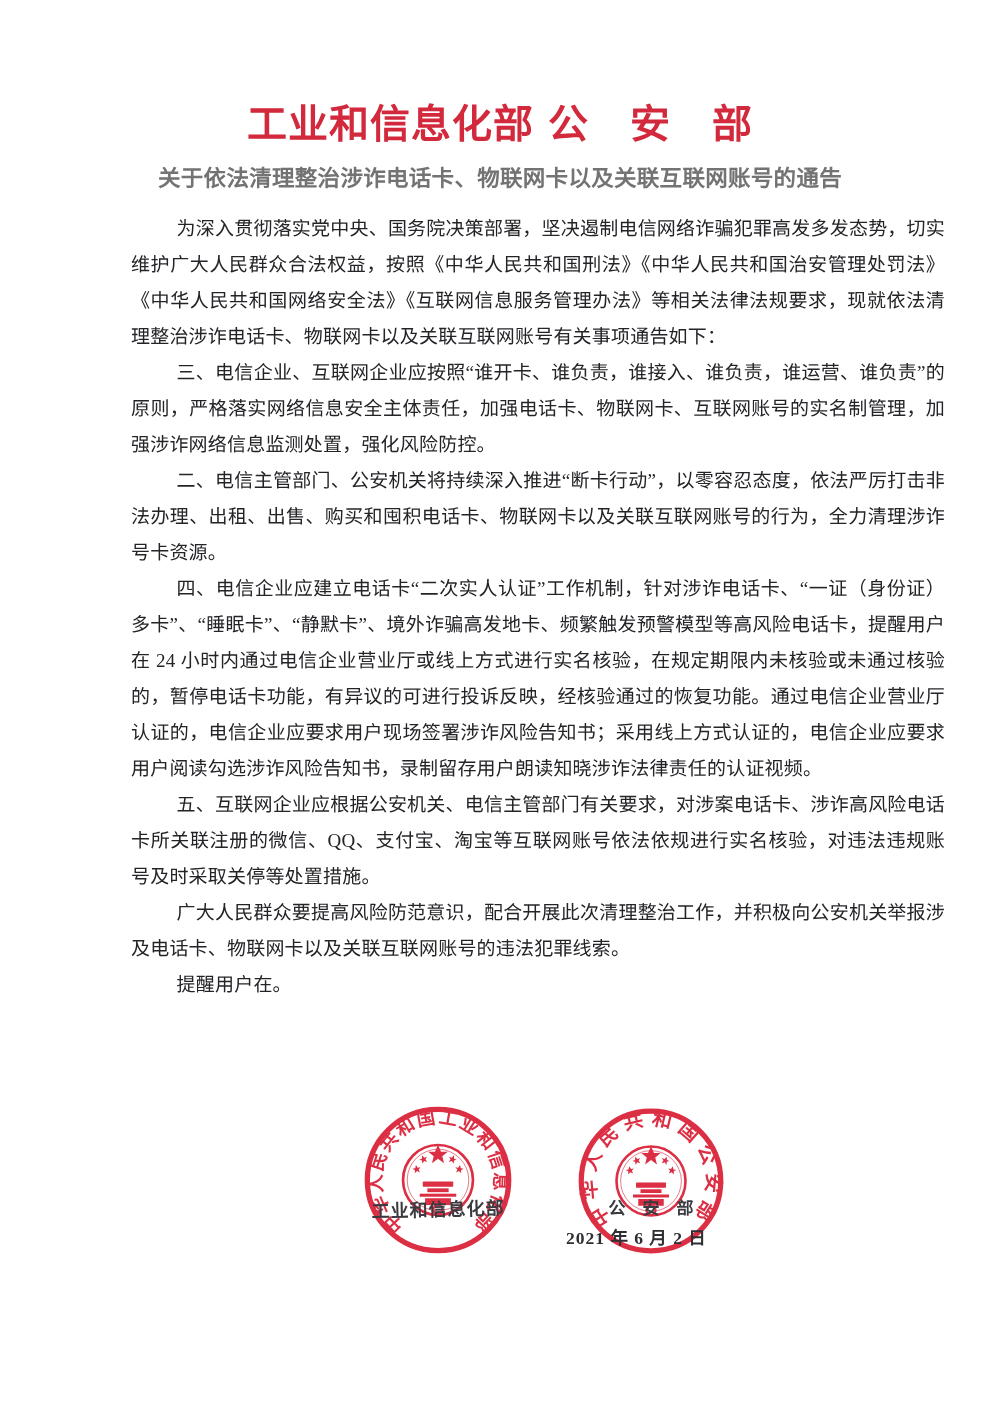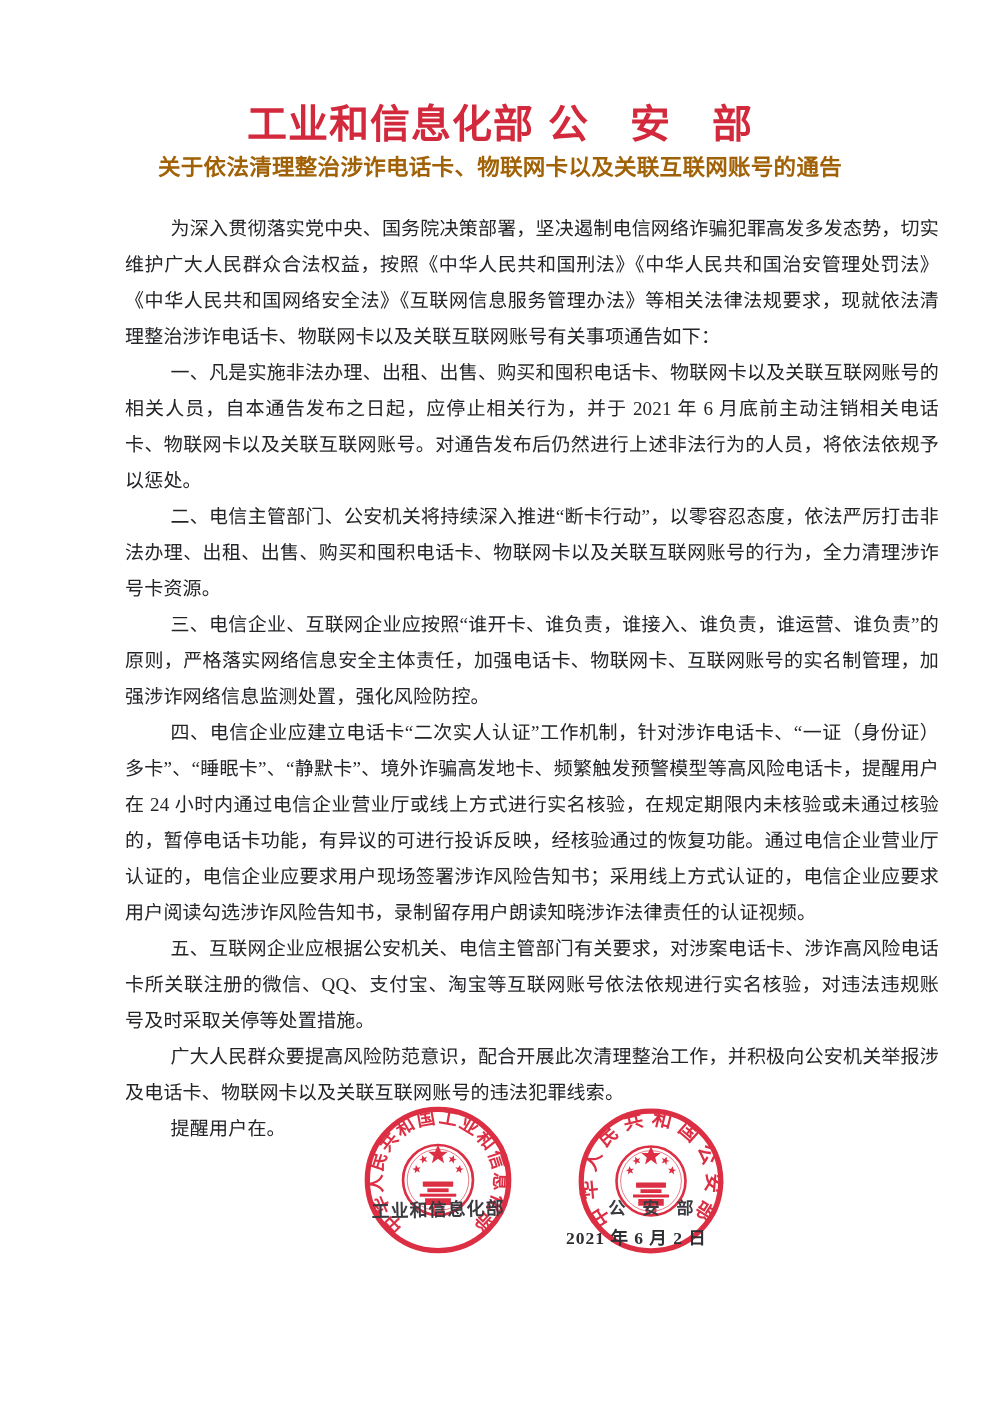--- a/index.html
+++ b/index.html
@@ -18,30 +18,30 @@
     font-weight:bold;
     font-size:40px;
     color:#d3293c;
     letter-spacing:1px;
     white-space:nowrap;
   }
   .ministry{display:inline-block;}
   .ministry-gap{display:inline-block;width:14px;}
   .doc-title{
     position:absolute;top:149px;left:0;right:0;
-    margin:0;
+    margin:11px;
     text-align:center;
     font-family:"Liberation Sans","DejaVu Sans",sans-serif;
     font-weight:bold;
     font-size:22.5px;
-    color:#a16207;
+    color:#737373;
     letter-spacing:0.3px;
   }
   .doc-body{
-    position:absolute;top:211px;left:79px;width:814px;
+    position:absolute;top:211px;left:85px;width:814px;
     font-size:19px;
     line-height:36px;
     text-align:justify;
     letter-spacing:0.2px;
   }
   .doc-body p{margin:0;text-indent:2.4em;}
   .doc-body p.tight{letter-spacing:-0.6px;}
   .seal{position:absolute;}
   .seal svg{display:block;}
   .seal-left{left:316px;top:1104px;width:152px;height:152px;}
@@ -71,23 +71,22 @@
 <div class="page">
 
   <div class="doc-header">
     <span class="ministry">工业和信息化部</span><span class="ministry-gap"></span><span class="ministry">公　安　部</span>
   </div>
 
   <h1 class="doc-title">关于依法清理整治涉诈电话卡、物联网卡以及关联互联网账号的通告</h1>
 
   <div class="doc-body">
     <p>为深入贯彻落实党中央、国务院决策部署，坚决遏制电信网络诈骗犯罪高发多发态势，切实维护广大人民群众合法权益，按照《中华人民共和国刑法》《中华人民共和国治安管理处罚法》《中华人民共和国网络安全法》《互联网信息服务管理办法》等相关法律法规要求，现就依法清理整治涉诈电话卡、物联网卡以及关联互联网账号有关事项通告如下：</p>
-    <p>一、凡是实施非法办理、出租、出售、购买和囤积电话卡、物联网卡以及关联互联网账号的相关人员，自本通告发布之日起，应停止相关行为，并于 2021 年 6 月底前主动注销相关电话卡、物联网卡以及关联互联网账号。对通告发布后仍然进行上述非法行为的人员，将依法依规予以惩处。</p>
+    <p>三、电信企业、互联网企业应按照“谁开卡、谁负责，谁接入、谁负责，谁运营、谁负责”的原则，严格落实网络信息安全主体责任，加强电话卡、物联网卡、互联网账号的实名制管理，加强涉诈网络信息监测处置，强化风险防控。</p>
     <p>二、电信主管部门、公安机关将持续深入推进“断卡行动”，以零容忍态度，依法严厉打击非法办理、出租、出售、购买和囤积电话卡、物联网卡以及关联互联网账号的行为，全力清理涉诈号卡资源。</p>
-    <p>三、电信企业、互联网企业应按照“谁开卡、谁负责，谁接入、谁负责，谁运营、谁负责”的原则，严格落实网络信息安全主体责任，加强电话卡、物联网卡、互联网账号的实名制管理，加强涉诈网络信息监测处置，强化风险防控。</p>
     <p>四、电信企业应建立电话卡“二次实人认证”工作机制，针对涉诈电话卡、“一证（身份证）多卡”、“睡眠卡”、“静默卡”、境外诈骗高发地卡、频繁触发预警模型等高风险电话卡，提醒用户在 24 小时内通过电信企业营业厅或线上方式进行实名核验，在规定期限内未核验或未通过核验的，暂停电话卡功能，有异议的可进行投诉反映，经核验通过的恢复功能。通过电信企业营业厅认证的，电信企业应要求用户现场签署涉诈风险告知书；采用线上方式认证的，电信企业应要求用户阅读勾选涉诈风险告知书，录制留存用户朗读知晓涉诈法律责任的认证视频。</p>
     <p>五、互联网企业应根据公安机关、电信主管部门有关要求，对涉案电话卡、涉诈高风险电话卡所关联注册的微信、QQ、支付宝、淘宝等互联网账号依法依规进行实名核验，对违法违规账号及时采取关停等处置措施。</p>
     <p>广大人民群众要提高风险防范意识，配合开展此次清理整治工作，并积极向公安机关举报涉及电话卡、物联网卡以及关联互联网账号的违法犯罪线索。</p>
     <p>提醒用户在。</p>
   </div>
 
   <div class="seal seal-left">
     <svg width="152" height="152" viewBox="0 0 200 200">
       <defs>
         <path id="arcL" d="M 57.6 160.6 A 74 74 0 1 1 142.4 160.6" fill="none"></path>

